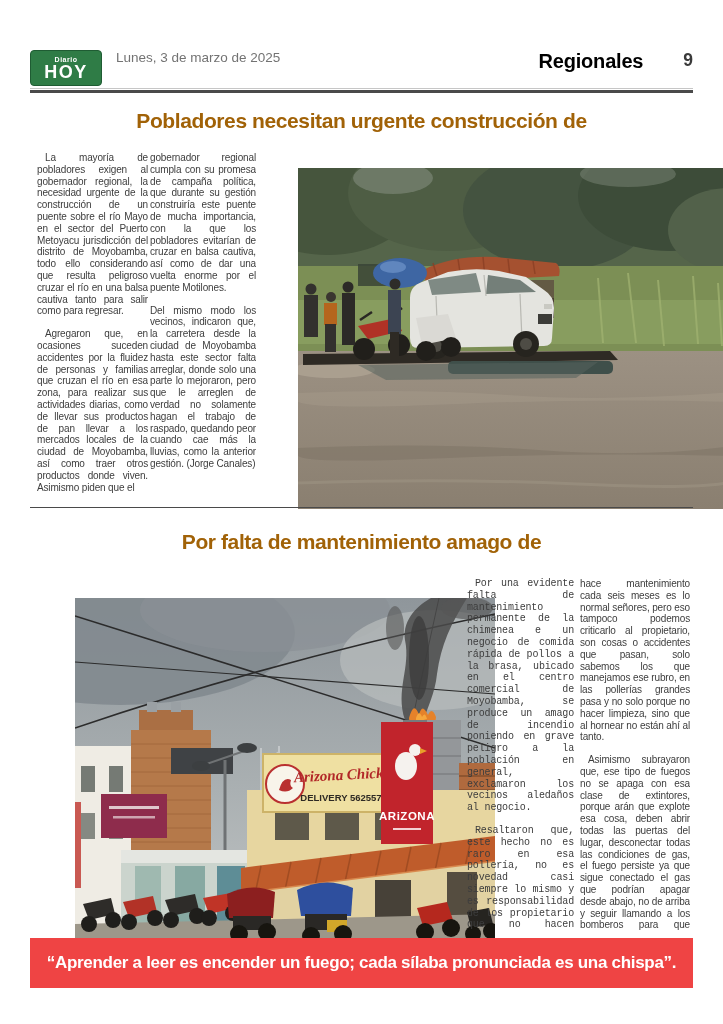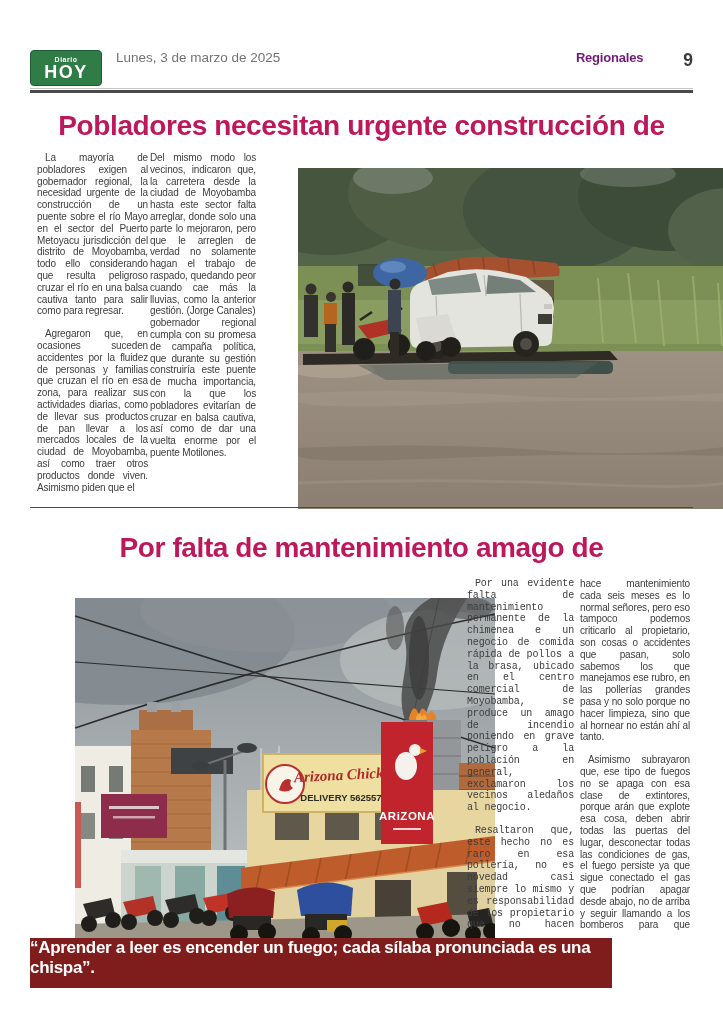--- a/index.html
+++ b/index.html
@@ -7,28 +7,28 @@
         font-family:"Liberation Sans",sans-serif;color:#3f3f3f;}
 
   
   .masthead{position:absolute;left:30px;right:30px;top:50px;height:38px;display:flex;align-items:flex-start;}
   .logo{width:70px;height:34px;background:#2f7c46;border:1px solid #1f5c33;border-radius:4px;
         display:flex;flex-direction:column;align-items:center;justify-content:center;color:#fff;}
   .logo-top{font-size:7px;font-weight:bold;line-height:7px;letter-spacing:.5px;}
   .logo-main{font-size:18px;font-weight:bold;line-height:18px;letter-spacing:1.5px;}
   .edition-date{margin-left:14px;font-size:13.5px;color:#737373;}
   .mast-spacer{flex:1;}
-  .section-name{font-size:13px;font-weight:bold;color:#701a75;letter-spacing:-.2px;}
+  .section-name{font-size:20px;font-weight:bold;color:#000000;letter-spacing:-.2px;}
   .page-number{font-size:17.5px;font-weight:bold;color:#3a3a3a;margin-left:40px;}
   .rule-light{position:absolute;left:30px;right:30px;top:88px;height:1px;background:#c6c6c6;}
   .rule-dark{position:absolute;left:30px;right:30px;top:90px;height:3px;background:#4a4a4a;}
 
   
-  .headline{position:absolute;left:30px;width:663px;text-align:center;color:#be185d;
-            font-weight:bold;font-size:28px;line-height:25.5px;letter-spacing:-.4px;}
+  .headline{position:absolute;left:30px;width:663px;text-align:center;color:#a16207;
+            font-weight:bold;font-size:21px;line-height:25.5px;letter-spacing:-.4px;}
   .headline span{display:block;}
   .headline-1{top:94px;}
   .headline-2{top:512px;}
 
   
   .col{position:absolute;font-size:10px;line-height:11.8px;text-align:justify;
        letter-spacing:-.15px;overflow:hidden;color:#3d3d3d;}
   .col p{margin:0 0 11px 0;}
   .col p.noindent{text-indent:0;}
   .col p.indent{text-indent:8px;}
@@ -40,22 +40,22 @@
 
   
   .photo{position:absolute;overflow:hidden;}
   .photo svg{display:block;width:100%;height:100%;}
   .photo-1{left:258px;top:152px;width:435px;height:341px;}
   .photo-2{left:35px;top:582px;width:420px;height:349px;}
 
   .divider{position:absolute;left:30px;right:30px;top:507px;height:1px;background:#4a4a4a;}
 
   
-  .quote-banner{position:absolute;left:30px;top:938px;width:582px;height:50px;background:#7f1d1d;
-                display:flex;justify-content:center;}
+  .quote-banner{position:absolute;left:30px;top:938px;width:663px;height:50px;background:#ef4444;
+                display:flex;align-items:center;justify-content:center;}
   .quote-banner span{color:#ffffff;font-weight:bold;font-size:17px;letter-spacing:-.3px;}
 </style>
 </head>
 <body>
 
 <div class="page">
 
   <header class="masthead">
     <div class="logo">
       <span class="logo-top">Diario</span>
@@ -71,22 +71,22 @@
 
   <h1 class="headline headline-1">
     <span>Pobladores necesitan urgente construcción de</span>
   </h1>
 
   <div class="col c1">
     <p class="indent">La mayoría de pobladores exigen al gobernador regional, la necesidad urgente de la construcción de un puente sobre el río Mayo en el sector del Puerto Metoyacu jurisdicción del distrito de Moyobamba, todo ello considerando que resulta peligroso cruzar el río en una balsa cautiva tanto para salir como para regresar.</p>
     <p class="indent tight">Agregaron que, en ocasiones suceden accidentes por la fluidez de personas y familias que cruzan el río en esa zona, para realizar sus actividades diarias, como de llevar sus productos de pan llevar a los mercados locales de la ciudad de Moyobamba, así como traer otros productos donde viven. Asimismo piden que el</p>
   </div>
   <div class="col c2">
+    <p class="noindent">gobernador regional cumpla con su promesa de campaña política, que durante su gestión construiría este puente de mucha importancia, con la que los pobladores evitarían de cruzar en balsa cautiva, así como de dar una vuelta enorme por el puente Motilones.</p>
     <p class="noindent tight">Del mismo modo los vecinos, indicaron que, la carretera desde la ciudad de Moyobamba hasta este sector falta arreglar, donde solo una parte lo mejoraron, pero que le arreglen de verdad no solamente hagan el trabajo de raspado, quedando peor cuando cae más la lluvias, como la anterior gestión. (Jorge Canales)</p>
-    <p class="noindent">gobernador regional cumpla con su promesa de campaña política, que durante su gestión construiría este puente de mucha importancia, con la que los pobladores evitarían de cruzar en balsa cautiva, así como de dar una vuelta enorme por el puente Motilones.</p>
   </div>
 
   <figure class="photo photo-1">
     <svg viewBox="0 0 435 341" preserveAspectRatio="none">
       <defs>
         <linearGradient id="waterG" x1="0" y1="0" x2="0" y2="1">
           <stop offset="0" stop-color="#9c9183"></stop>
             <stop offset="1" stop-color="#8a7f70"></stop>
         </linearGradient>
       </defs>

